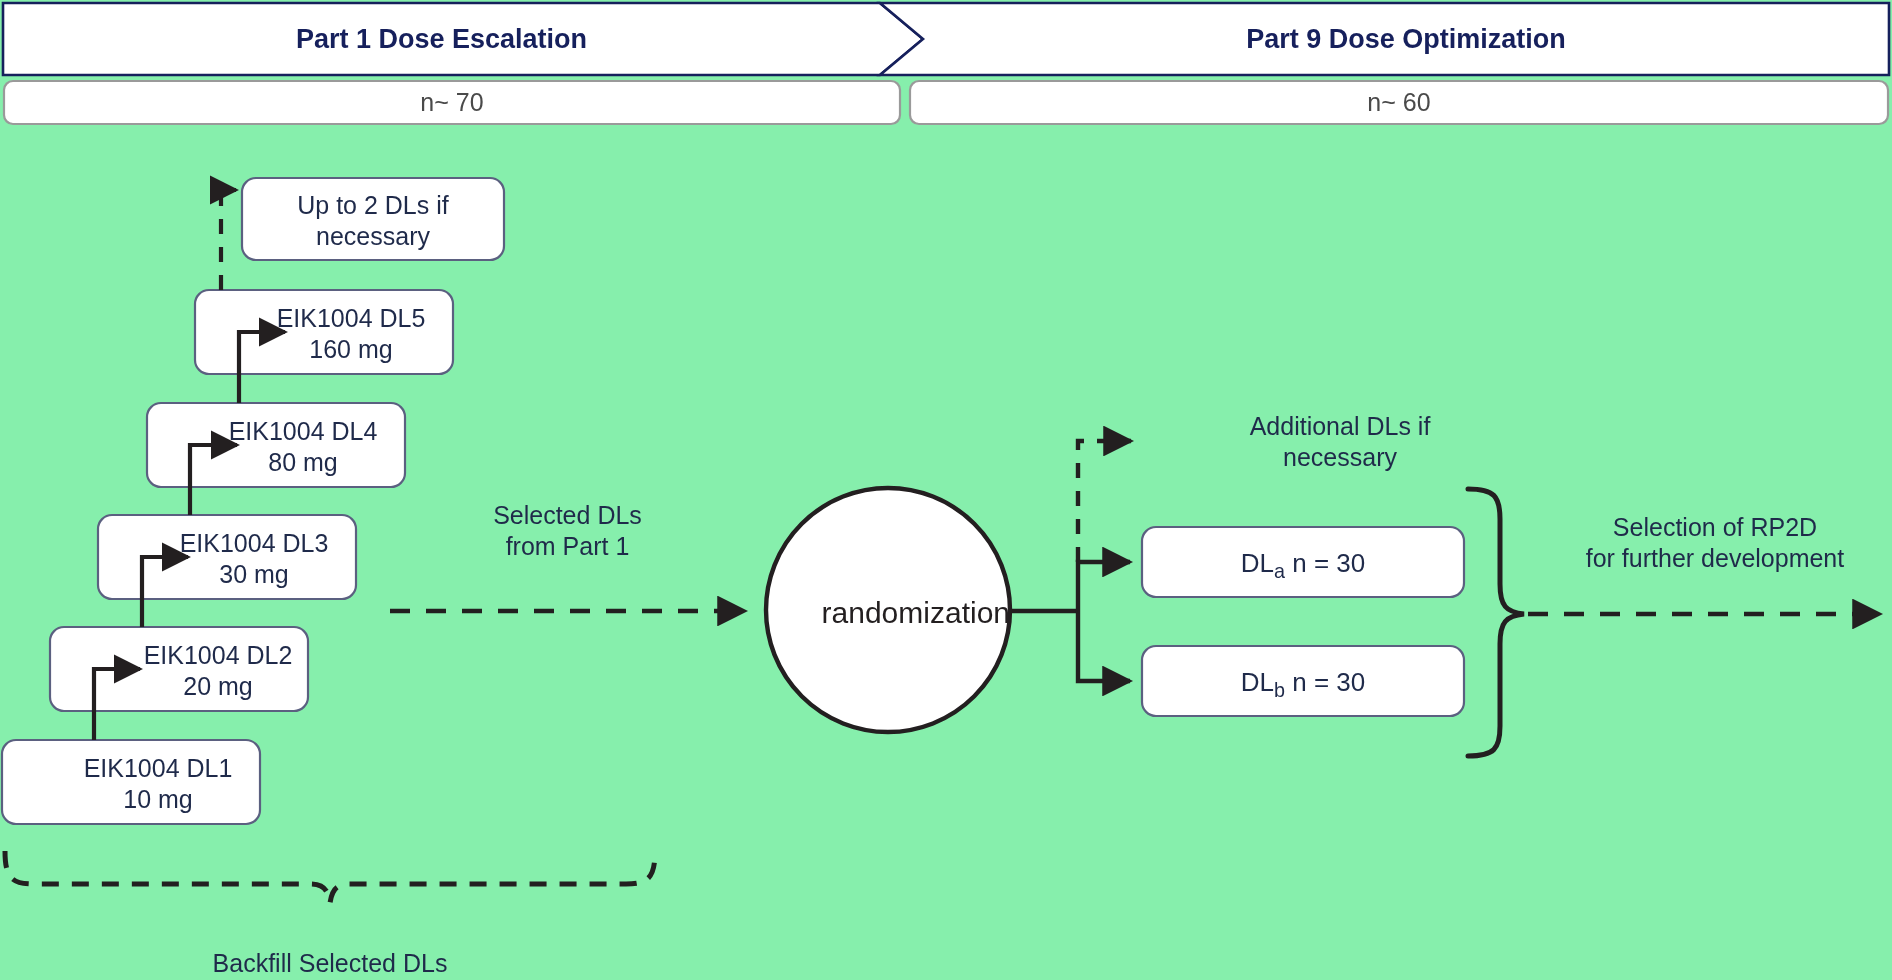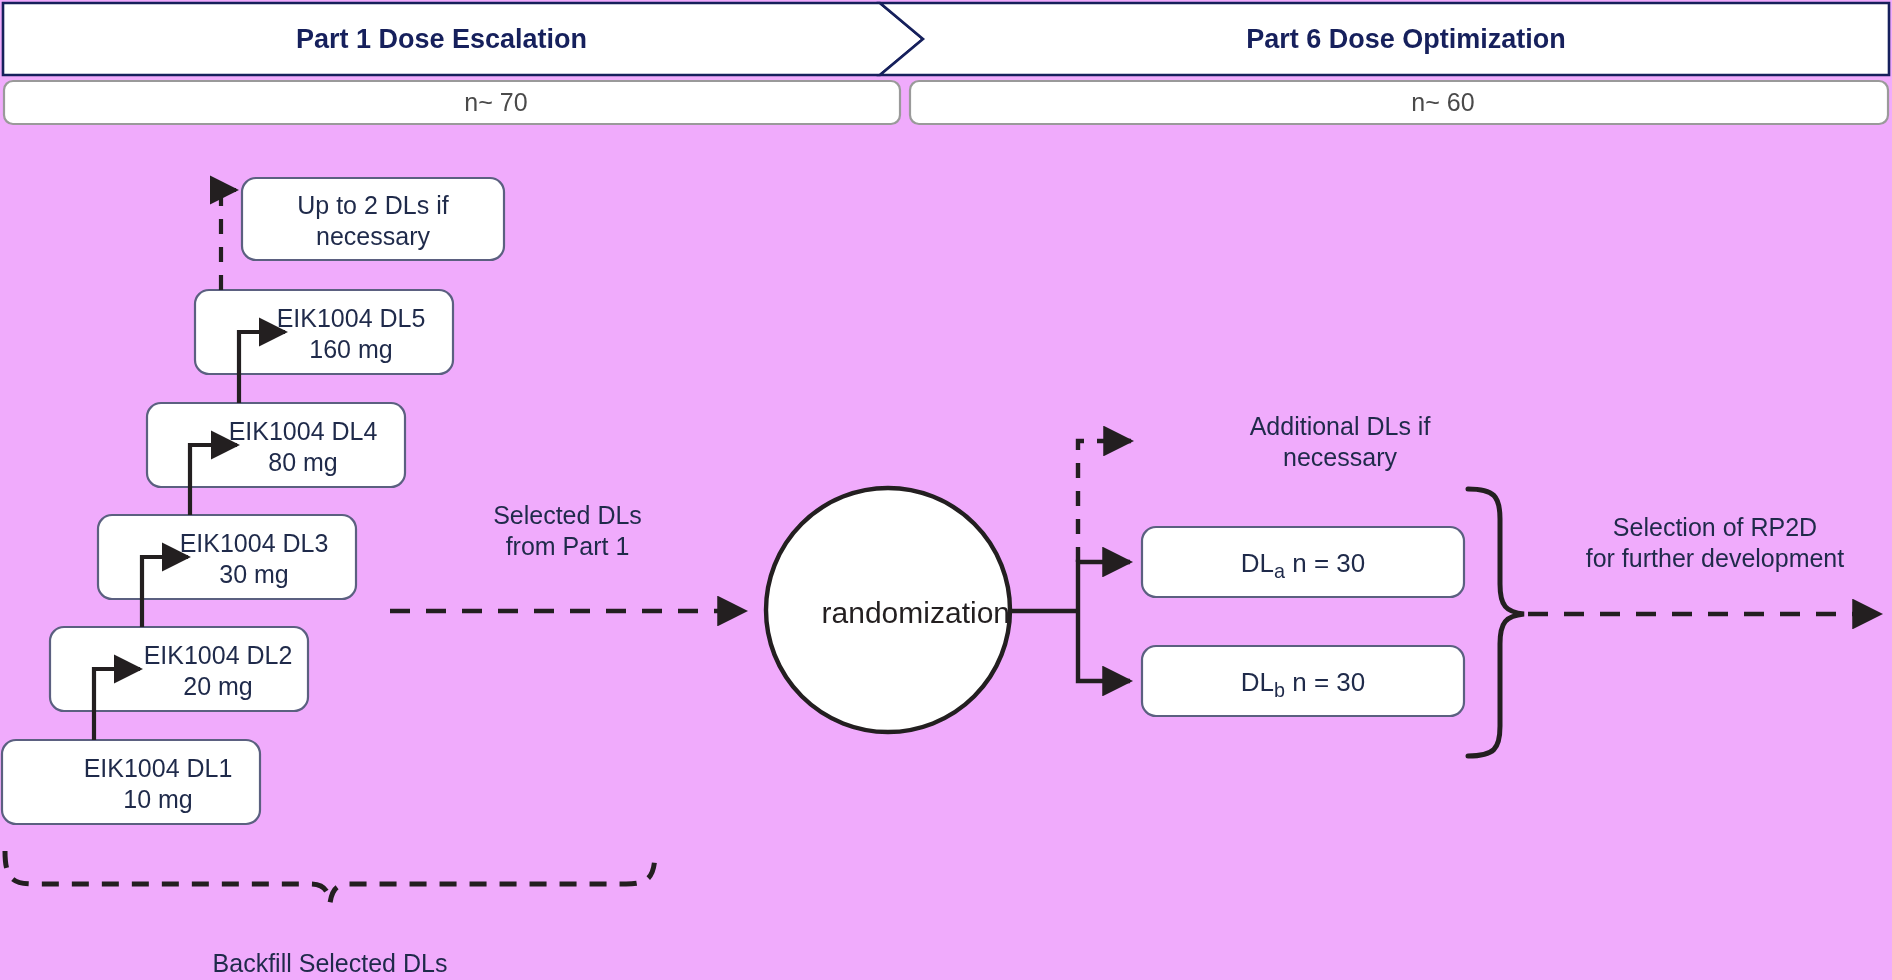--- a/index.html
+++ b/index.html
@@ -7,21 +7,21 @@
     padding: 0;
     background: #ffffff;
   }
   body {
     font-family: "Liberation Sans", sans-serif;
   }
   #canvas {
     position: relative;
     width: 1892px;
     height: 980px;
-    background: #f0abfc;
+    background: #86efac;
     overflow: hidden;
   }
   #vec {
     position: absolute;
     left: 0;
     top: 0;
     width: 1892px;
     height: 980px;
   }
   .lbl {
@@ -39,21 +39,20 @@
     color: #16205c;
     text-align: center;
     line-height: 1;
   }
   .nbar-label {
     position: absolute;
     font-size: 25px;
     color: #4a4a4a;
     text-align: center;
     line-height: 1;
-    padding-left: 44px;
   }
   .dl-box-label {
     font-size: 25px;
     margin-left: 27px;
   }
   .note-label {
     font-size: 25px;
   }
   .rand-label {
     position: absolute;
@@ -177,21 +176,21 @@
                C 1500 749, 1494 756, 1468 756"></path>
     </g>
 
     <g fill="none" stroke="#231f20" stroke-width="4.4" stroke-dasharray="20 16">
       <path d="M 1528 614 L 1880 614" marker-end="url(#dashArrow)"></path>
     </g>
   </svg>
 
   <div class="banner-title" style="left:3px; top:26px; width:877px;">Part 1 Dose Escalation</div>
 
-  <div class="banner-title" style="left:923px; top:26px; width:966px;">Part 6 Dose Optimization</div>
+  <div class="banner-title" style="left:923px; top:26px; width:966px;">Part 9 Dose Optimization</div>
 
   <div class="nbar-label" style="left:4px; top:90px; width:896px;">n~ 70</div>
 
   <div class="nbar-label" style="left:910px; top:90px; width:978px;">n~ 60</div>
 
   <div class="lbl note-label" style="left:242px; top:190px; width:262px;"><span>Up to 2 DLs if</span><br><span>necessary</span></div>
 
   <div class="lbl dl-box-label" style="left:195px; top:303px; width:258px;"><span>EIK1004 DL5</span><br><span>160 mg</span></div>
 
   <div class="lbl dl-box-label" style="left:147px; top:416px; width:258px;"><span>EIK1004 DL4</span><br><span>80 mg</span></div>

